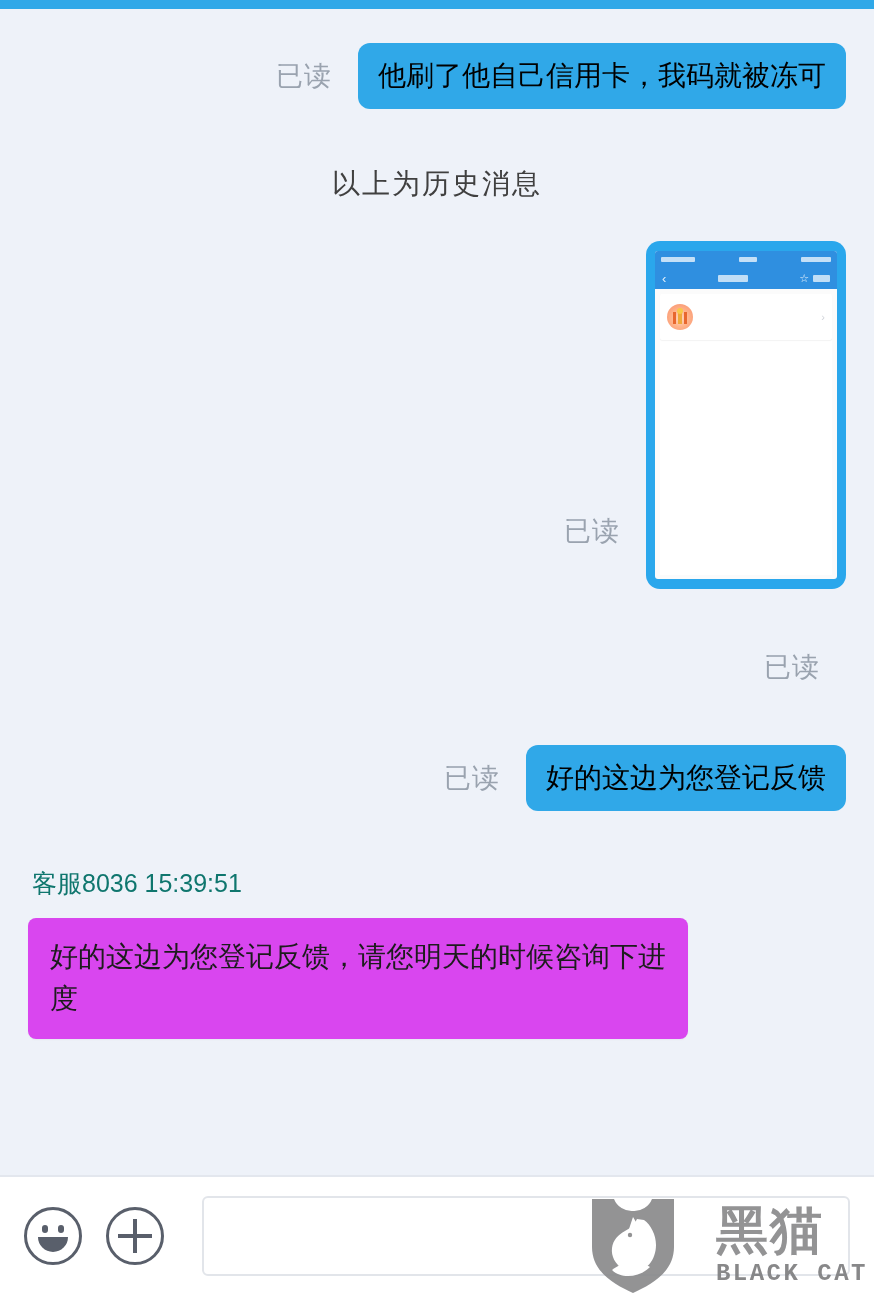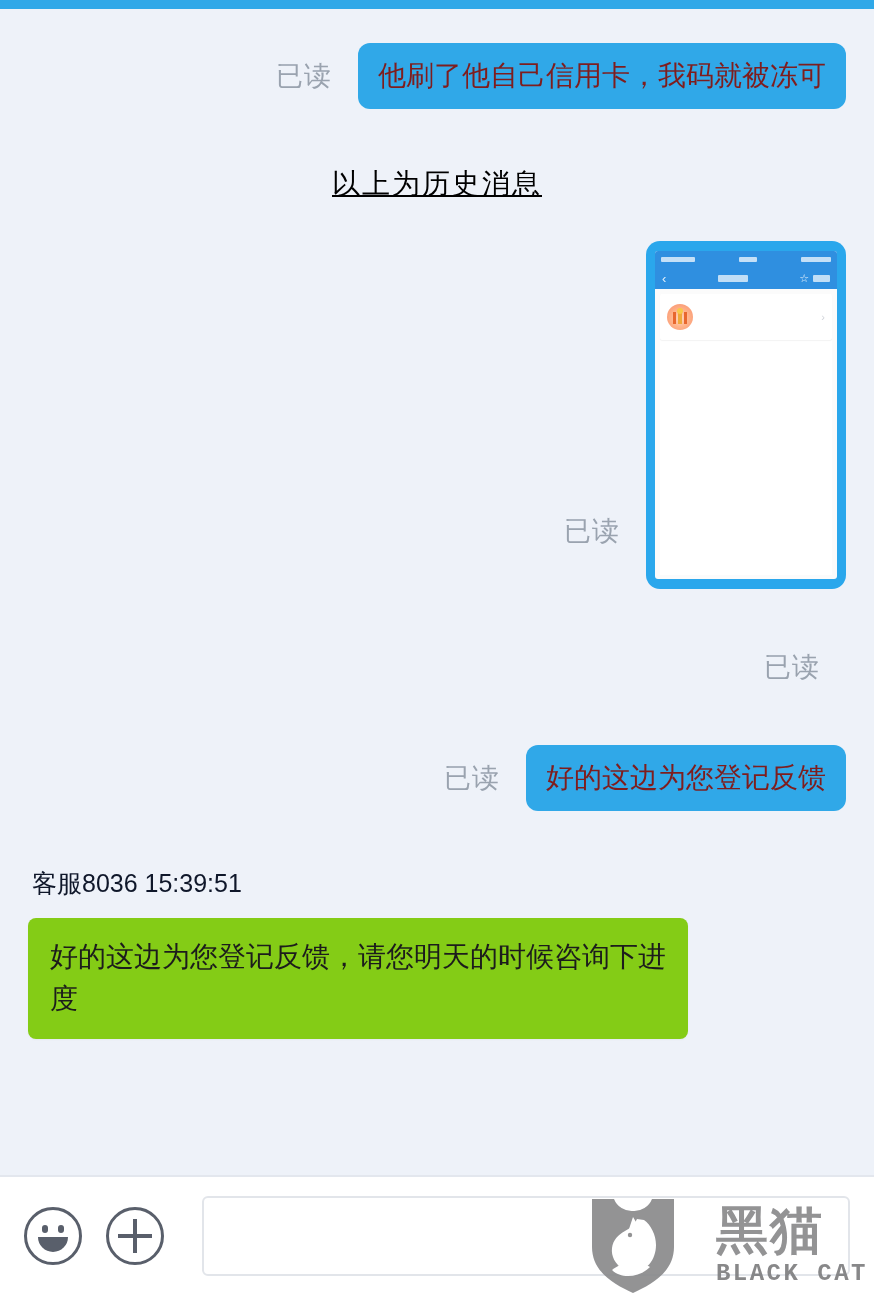--- a/index.html
+++ b/index.html
@@ -51,39 +51,38 @@
   .read-flag {
     color: #9aa3af;
     font-size: 27px;
     letter-spacing: 1px;
     margin-right: 26px;
     white-space: nowrap;
     flex: 0 0 auto;
   }
   .bubble-out {
     background: #30a8e8;
-    color: #7f1d1d;
+    color: #000000;
     font-size: 28px;
     line-height: 1.35;
     padding: 14px 20px;
     border-radius: 12px;
     max-width: 575px;
     box-sizing: border-box;
     word-break: break-all;
     flex: 0 0 auto;
   }
 
   
   .sys-divider {
     width: 100%;
     text-align: center;
-    color: #000000;
+    color: #404040;
     font-size: 28px;
     letter-spacing: 2px;
-    text-decoration: underline;
   }
 
   
   .img-row {
     display: flex;
     align-items: flex-end;
     justify-content: flex-end;
     width: 100%;
   }
   .img-read-flag {
@@ -224,27 +223,27 @@
   }
   .phone-body-fill {
     position: absolute;
     left: 5px; right: 5px;
     top: 89px; bottom: 4px;
     background: #ffffff;
   }
 
   
   .agent-meta {
-    color: #0f172a;
+    color: #0f766e;
     font-size: 25px;
     margin-bottom: 18px;
     margin-left: 4px;
   }
   .bubble-in {
-    background: #84cc16;
+    background: #d946ef;
     color: #1c1c1c;
     font-size: 28px;
     line-height: 1.52;
     padding: 18px 22px;
     border-radius: 8px;
     max-width: 660px;
     box-sizing: border-box;
     box-shadow: 0 1px 2px rgba(0,0,0,0.04);
   }
 

